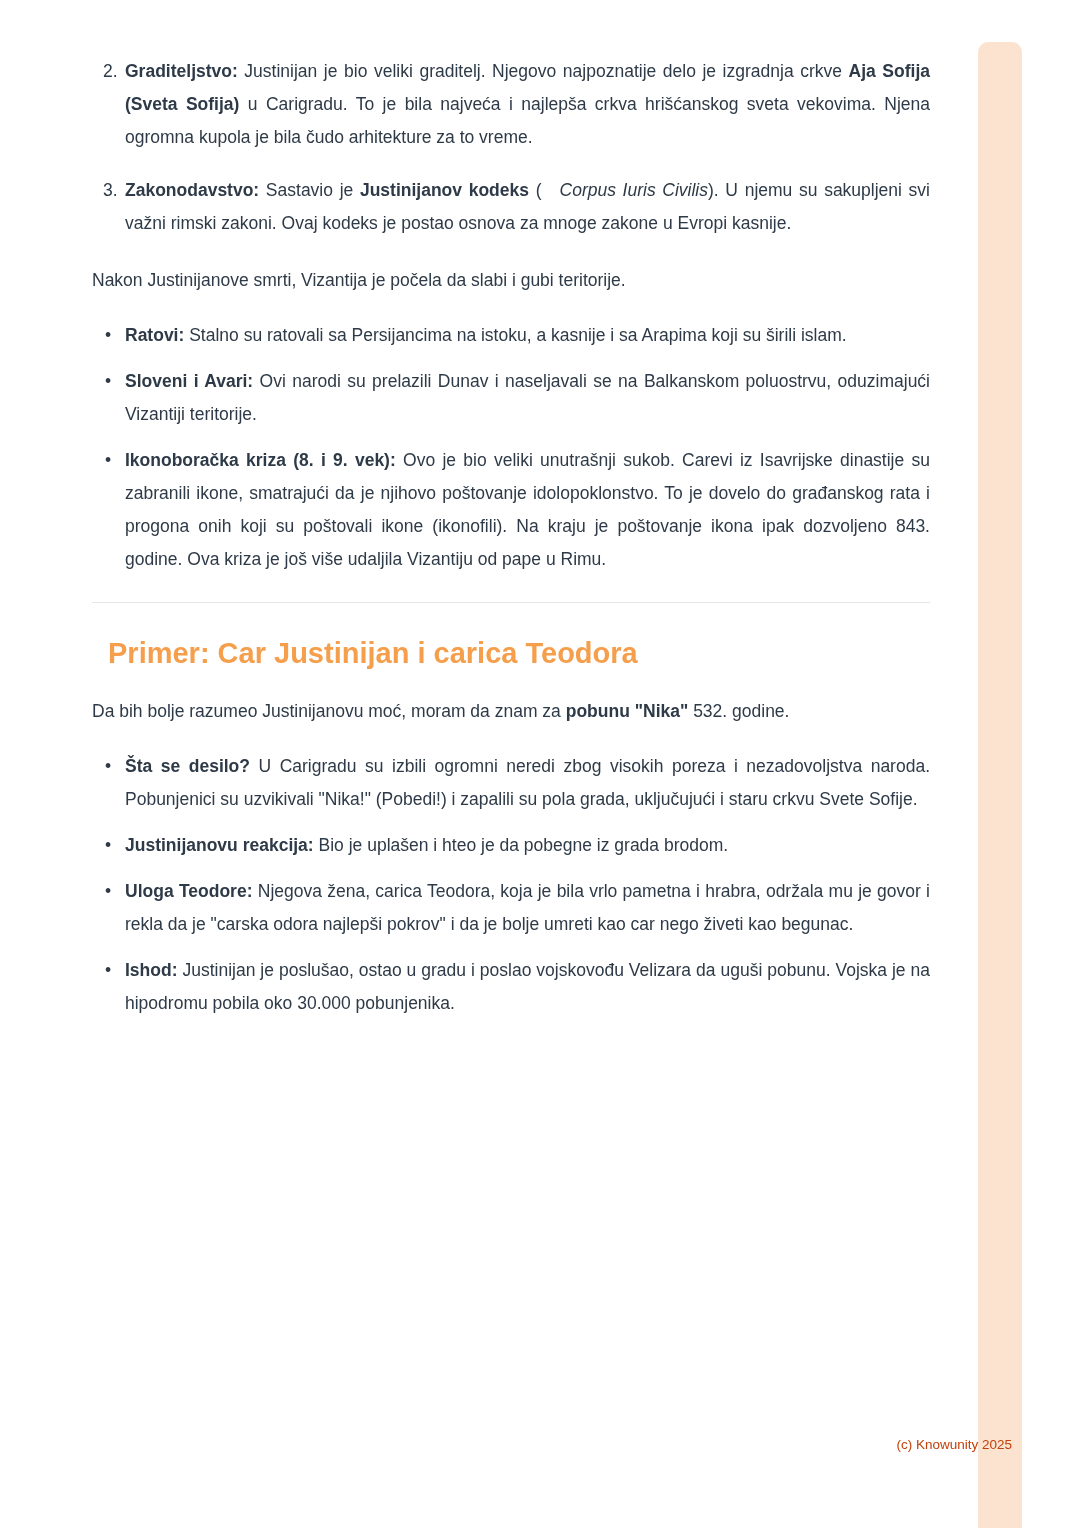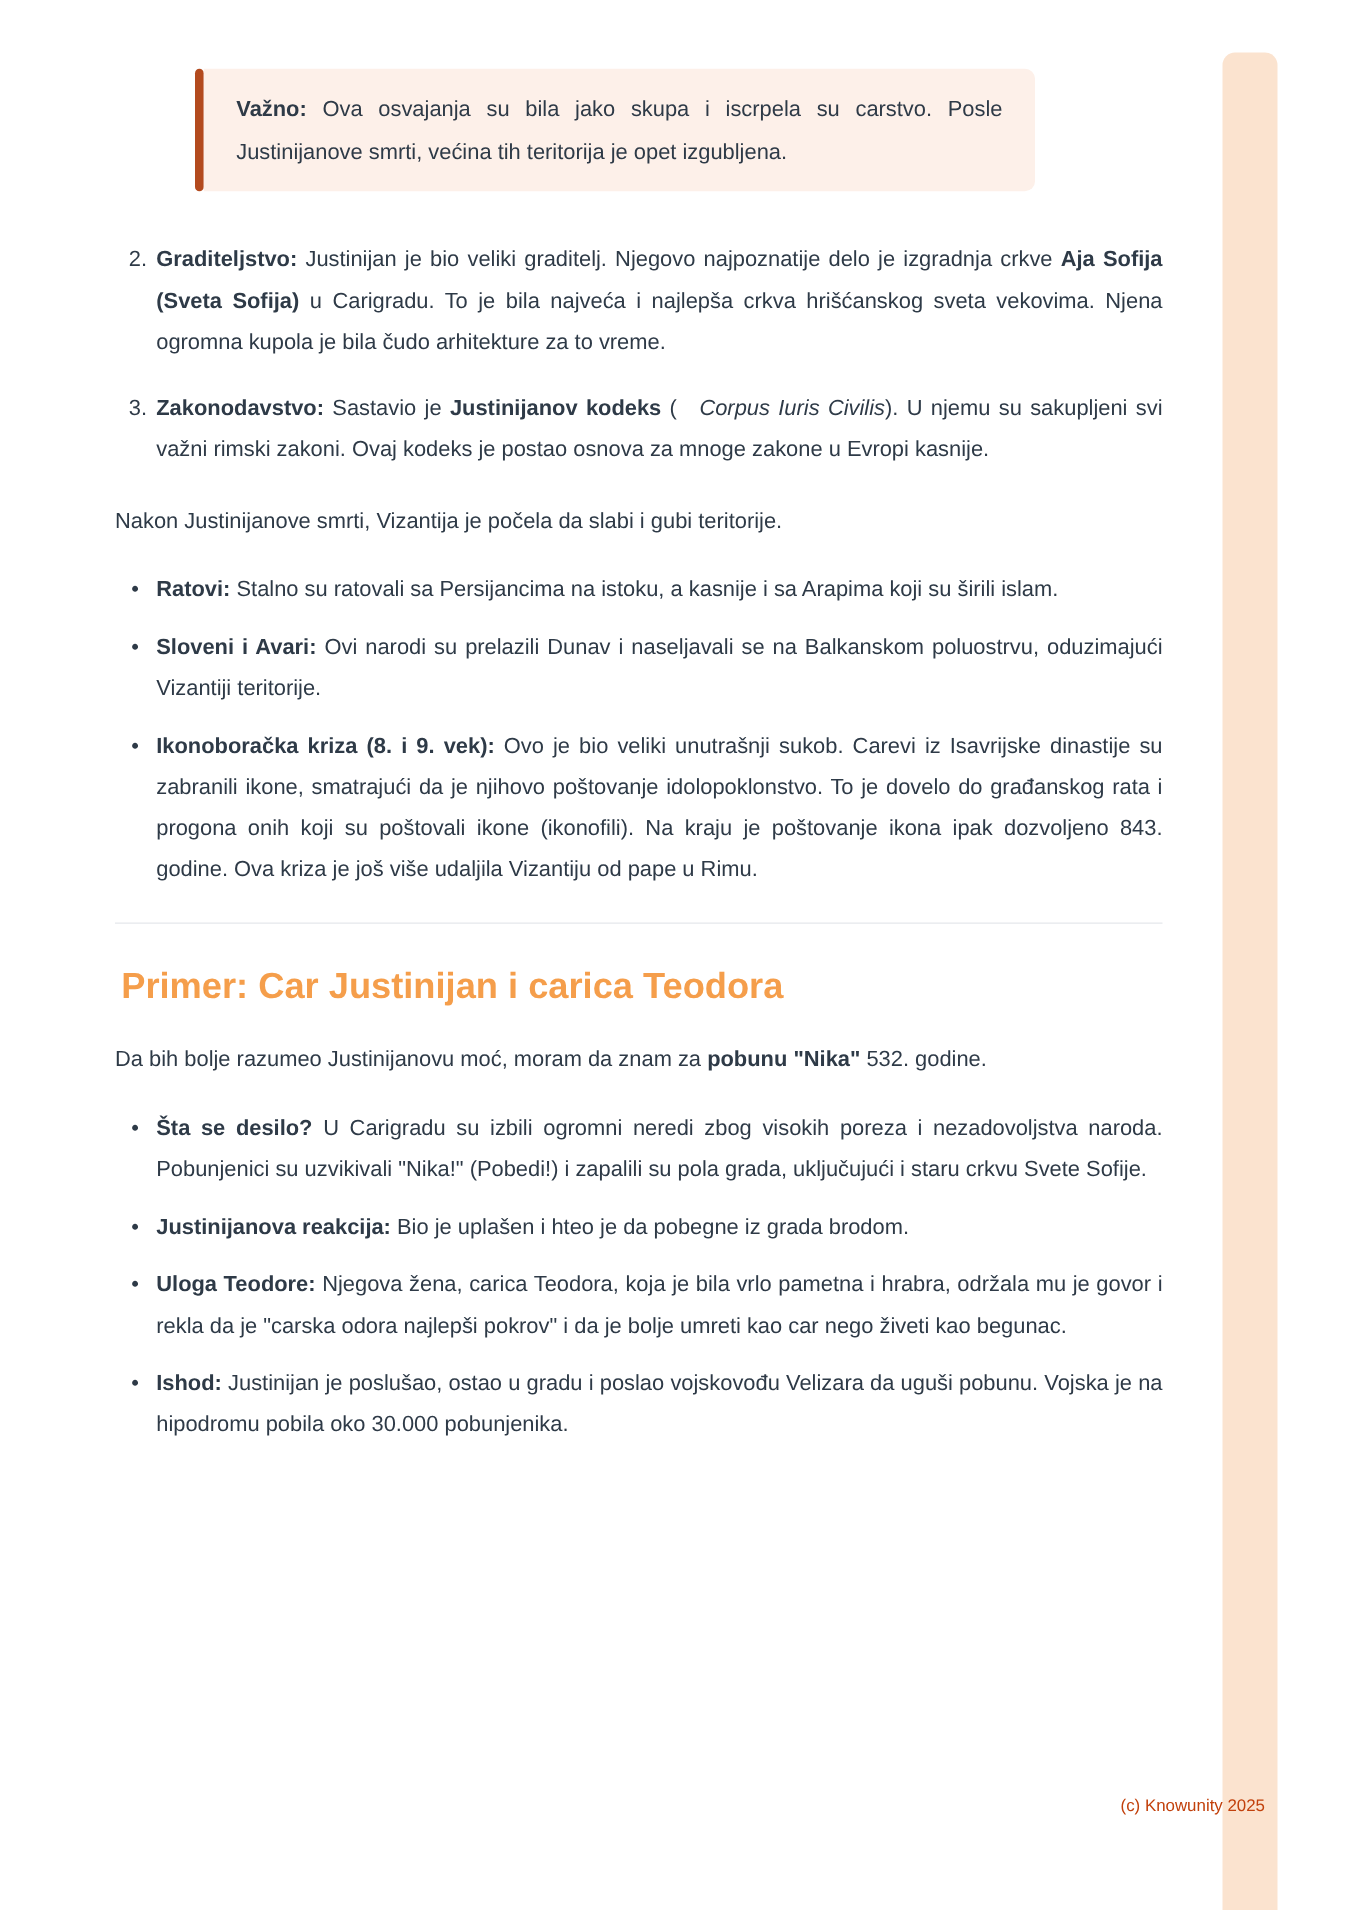--- a/index.html
+++ b/index.html
@@ -79,21 +79,21 @@
     font-weight: 700;
     line-height: 28px;
     margin: 34px 0 0 0;
   }
   .paragraph { margin-top: 24px; }
   .primer-heading {
     color: #f59e4b;
     font-size: 29px;
     font-weight: 700;
     line-height: 36px;
-    margin: 32px 0 0 5px;
+    margin: 32px 0 0 16px;
   }
   
   .bullets-group { margin-top: 22px; }
   .bullet-item {
     display: flex;
     padding-left: 13px;
     margin-bottom: 13px;
   }
   .bullet-dot {
     width: 20px;
@@ -119,24 +119,20 @@
 </style>
 </head>
 <body>
 
 <div class="page">
 
   <div class="edge-strip"></div>
 
   <div class="content">
 
-    <div class="callout">
-      <div class="callout-bar"></div>
-      <p class="callout-text"><b>Važno:</b><span> Ova osvajanja su bila jako skupa i iscrpela su carstvo. Posle Justinijanove smrti, većina tih teritorija je opet izgubljena.</span></p>
-    </div>
 
     <div class="num-item">
       <span class="num-marker">2.</span>
       <p class="num-body"><b>Graditeljstvo:</b><span> Justinijan je bio veliki graditelj. Njegovo najpoznatije delo je izgradnja crkve </span><b>Aja Sofija (Sveta Sofija)</b><span> u Carigradu. To je bila najveća i najlepša crkva hrišćanskog sveta vekovima. Njena ogromna kupola je bila čudo arhitekture za to vreme.</span></p>
     </div>
 
     <div class="num-item">
       <span class="num-marker">3.</span>
       <p class="num-body"><b>Zakonodavstvo:</b><span> Sastavio je </span><b>Justinijanov kodeks</b><span> (</span><i>Corpus Iuris Civilis</i><span>). U njemu su sakupljeni svi važni rimski zakoni. Ovaj kodeks je postao osnova za mnoge zakone u Evropi kasnije.</span></p>
     </div>
@@ -171,21 +167,21 @@
 
     <div class="bullets-group">
 
       <div class="bullet-item">
         <span class="bullet-dot">•</span>
         <p class="bullet-body"><b>Šta se desilo?</b><span> U Carigradu su izbili ogromni neredi zbog visokih poreza i nezadovoljstva naroda. Pobunjenici su uzvikivali "Nika!" (Pobedi!) i zapalili su pola grada, uključujući i staru crkvu Svete Sofije.</span></p>
       </div>
 
       <div class="bullet-item">
         <span class="bullet-dot">•</span>
-        <p class="bullet-body"><b>Justinijanova reakcija:</b><span> Bio je uplašen i hteo je da pobegne iz grada brodom.</span></p>
+        <p class="bullet-body"><b>Justinijanovu reakcija:</b><span> Bio je uplašen i hteo je da pobegne iz grada brodom.</span></p>
       </div>
 
       <div class="bullet-item">
         <span class="bullet-dot">•</span>
         <p class="bullet-body"><b>Uloga Teodore:</b><span> Njegova žena, carica Teodora, koja je bila vrlo pametna i hrabra, održala mu je govor i rekla da je "carska odora najlepši pokrov" i da je bolje umreti kao car nego živeti kao begunac.</span></p>
       </div>
 
       <div class="bullet-item">
         <span class="bullet-dot">•</span>
         <p class="bullet-body"><b>Ishod:</b><span> Justinijan je poslušao, ostao u gradu i poslao vojskovođu Velizara da uguši pobunu. Vojska je na hipodromu pobila oko 30.000 pobunjenika.</span></p>

